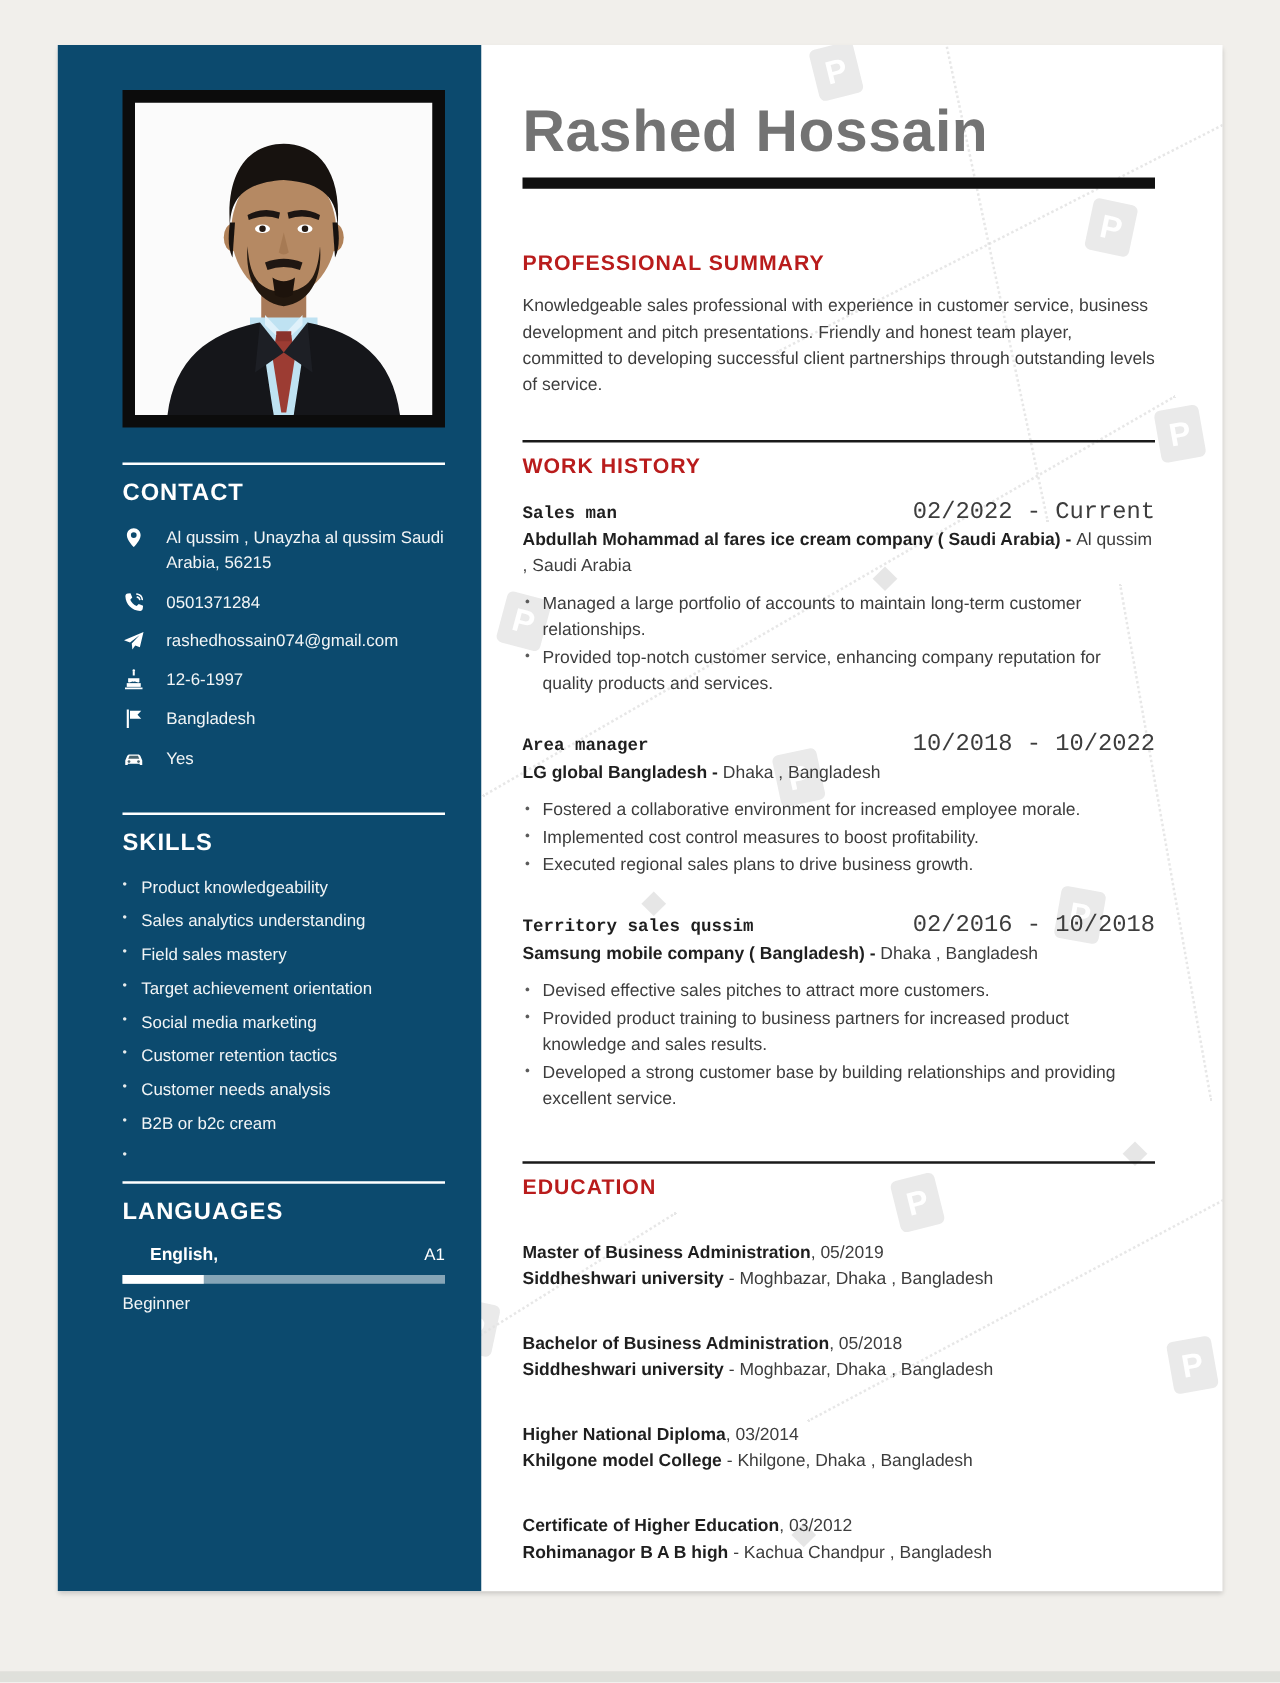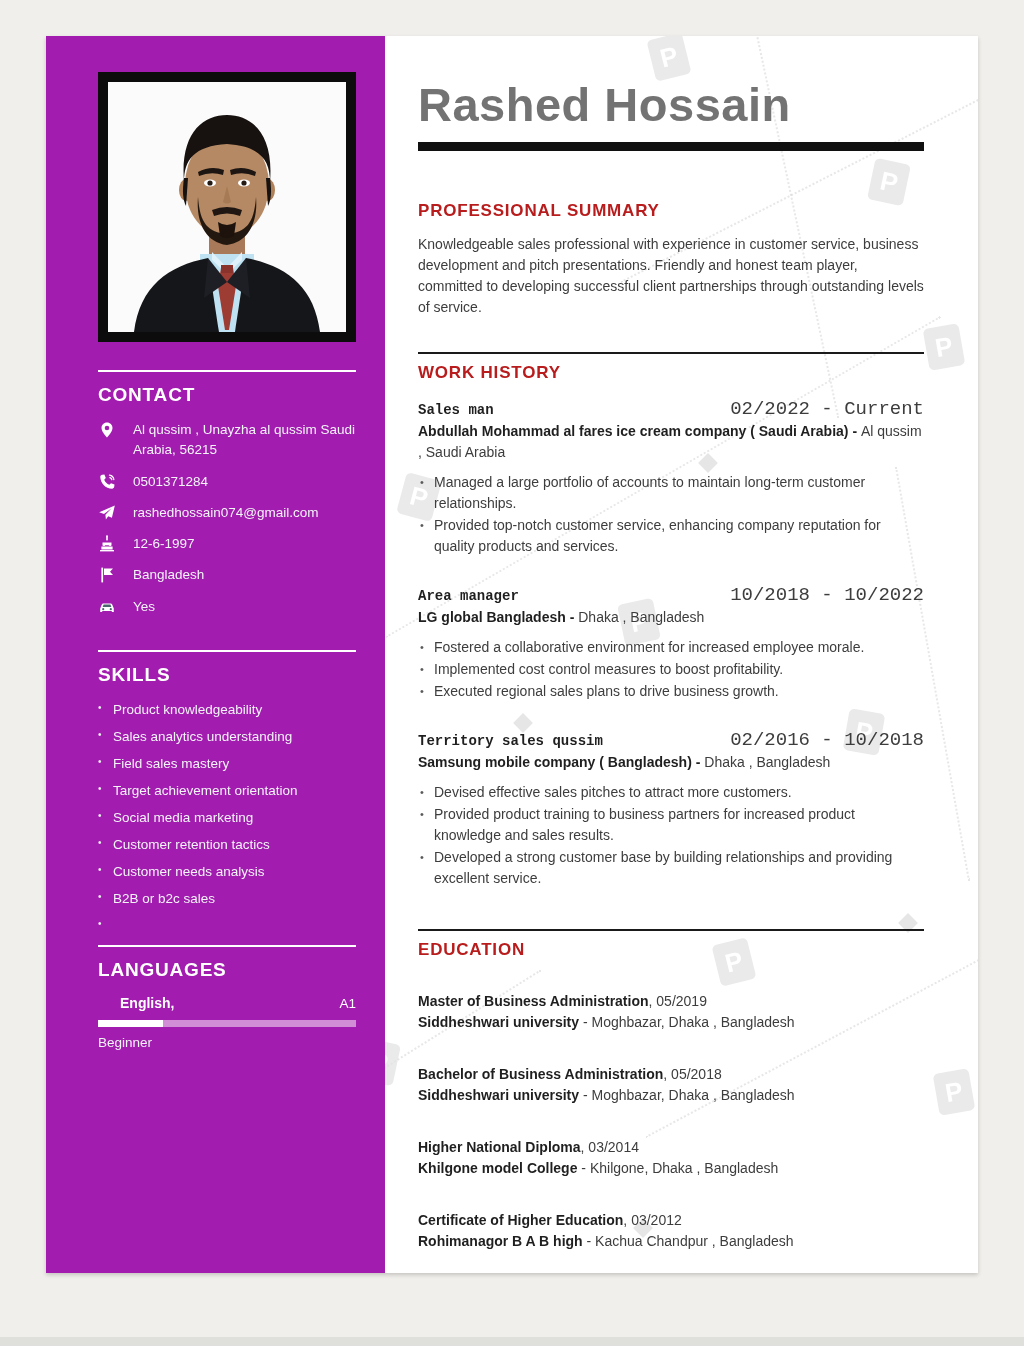--- a/index.html
+++ b/index.html
@@ -19,21 +19,21 @@
   .wm{position:absolute;pointer-events:none;}
   .wm-line{border-top:2px dotted #d4d4d4;opacity:.55;transform-origin:left center;}
   .wm-p{
     width:36px;height:42px;background:#e3e3e3;border-radius:5px;
     display:flex;align-items:center;justify-content:center;
     color:#ffffff;font-weight:bold;font-size:26px;opacity:.75;
   }
   .wm-diamond{width:14px;height:14px;background:#e0e0e0;transform:rotate(45deg);opacity:.8;}
   
   .sidebar{
-    width:339px;flex-shrink:0;background:#a21caf;color:#fff;
+    width:339px;flex-shrink:0;background:#0c4a6e;color:#fff;
     padding:36px 29px 20px 52px;box-sizing:border-box;position:relative;z-index:2;
   }
   .photo-frame{
     width:258px;height:270px;background:#0c0c0c;padding:10px;box-sizing:border-box;
   }
   .photo-frame svg{display:block;width:100%;height:100%;}
   .side-section{margin-top:28px;}
   .side-rule{border-top:2px solid #ffffff;margin:0 0 12px 0;}
   .side-title{
     margin:0 0 14px 0;font-size:19px;font-weight:bold;letter-spacing:.8px;color:#fff;
@@ -227,21 +227,21 @@
       <div class="side-rule"></div>
       <h2 class="side-title">SKILLS</h2>
       <ul class="skill-list">
         <li>Product knowledgeability</li>
         <li>Sales analytics understanding</li>
         <li>Field sales mastery</li>
         <li>Target achievement orientation</li>
         <li>Social media marketing</li>
         <li>Customer retention tactics</li>
         <li>Customer needs analysis</li>
-        <li>B2B or b2c sales</li>
+        <li>B2B or b2c cream</li>
         <li></li>
       </ul>
     </section>
 
     <section class="side-section" style="margin-top:36px;">
       <div class="side-rule"></div>
       <h2 class="side-title">LANGUAGES</h2>
       <div class="lang-row">
         <span class="lang-name">English,</span>
         <span>A1</span>

